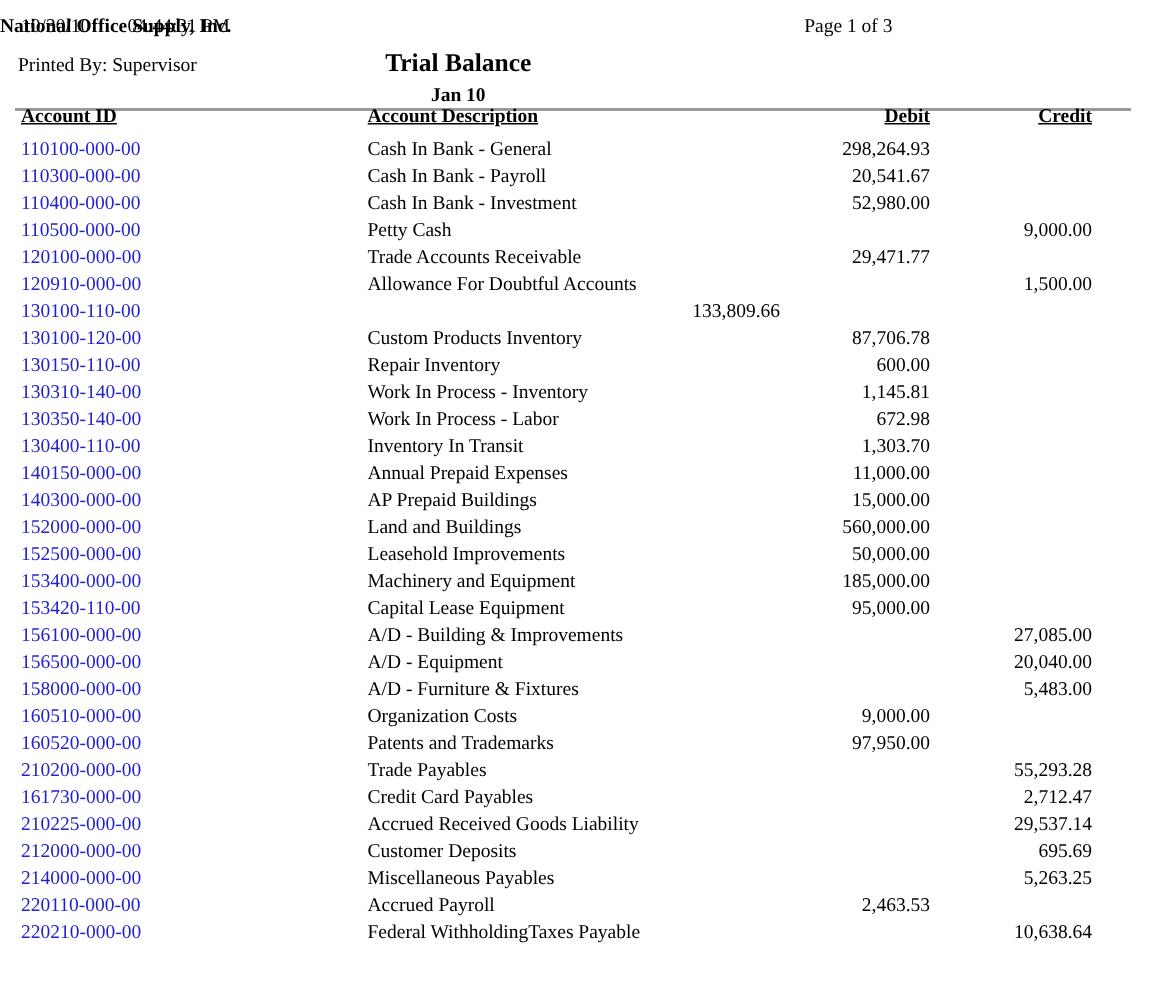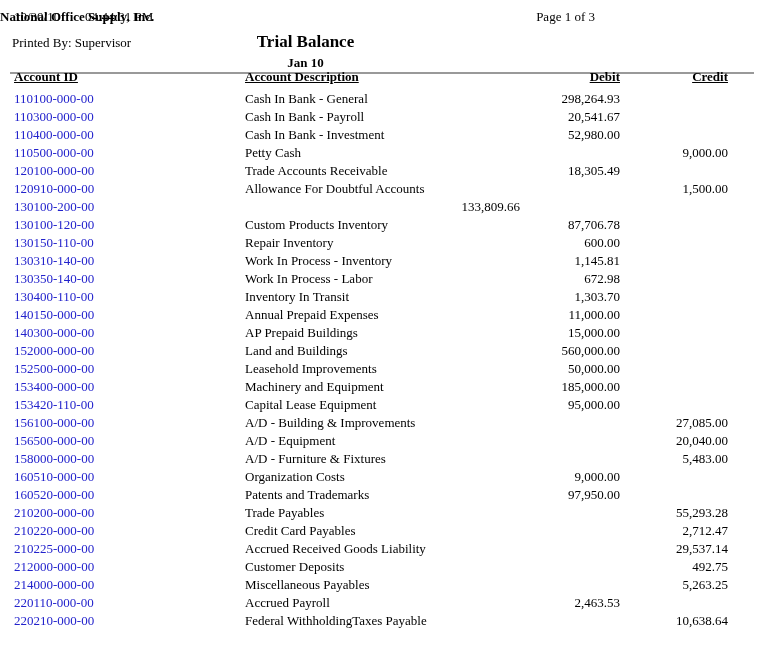--- a/index.html
+++ b/index.html
@@ -108,31 +108,31 @@
         </div>
         <div class="row">
           <span class="cell id">110500-000-00</span>
           <span class="cell desc">Petty Cash</span>
           <span class="cell debit"></span>
           <span class="cell credit">9,000.00</span>
         </div>
         <div class="row">
           <span class="cell id">120100-000-00</span>
           <span class="cell desc">Trade Accounts Receivable</span>
-          <span class="cell debit">18,305.49</span>
+          <span class="cell debit">29,471.77</span>
           <span class="cell credit"></span>
         </div>
         <div class="row">
           <span class="cell id">120910-000-00</span>
           <span class="cell desc">Allowance For Doubtful Accounts</span>
           <span class="cell debit"></span>
           <span class="cell credit">1,500.00</span>
         </div>
         <div class="row">
-          <span class="cell id">130100-200-00</span>
+          <span class="cell id">130100-110-00</span>
           <span class="cell debit">133,809.66</span>
           <span class="cell credit"></span>
         </div>
         <div class="row">
           <span class="cell id">130100-120-00</span>
           <span class="cell desc">Custom Products Inventory</span>
           <span class="cell debit">87,706.78</span>
           <span class="cell credit"></span>
         </div>
         <div class="row">
@@ -225,36 +225,36 @@
           <span class="cell debit">97,950.00</span>
           <span class="cell credit"></span>
         </div>
         <div class="row">
           <span class="cell id">210200-000-00</span>
           <span class="cell desc">Trade Payables</span>
           <span class="cell debit"></span>
           <span class="cell credit">55,293.28</span>
         </div>
         <div class="row">
-          <span class="cell id">210220-000-00</span>
+          <span class="cell id">161730-000-00</span>
           <span class="cell desc">Credit Card Payables</span>
           <span class="cell debit"></span>
           <span class="cell credit">2,712.47</span>
         </div>
         <div class="row">
           <span class="cell id">210225-000-00</span>
           <span class="cell desc">Accrued Received Goods Liability</span>
           <span class="cell debit"></span>
           <span class="cell credit">29,537.14</span>
         </div>
         <div class="row">
           <span class="cell id">212000-000-00</span>
           <span class="cell desc">Customer Deposits</span>
           <span class="cell debit"></span>
-          <span class="cell credit">492.75</span>
+          <span class="cell credit">695.69</span>
         </div>
         <div class="row">
           <span class="cell id">214000-000-00</span>
           <span class="cell desc">Miscellaneous Payables</span>
           <span class="cell debit"></span>
           <span class="cell credit">5,263.25</span>
         </div>
         <div class="row">
           <span class="cell id">220110-000-00</span>
           <span class="cell desc">Accrued Payroll</span>

